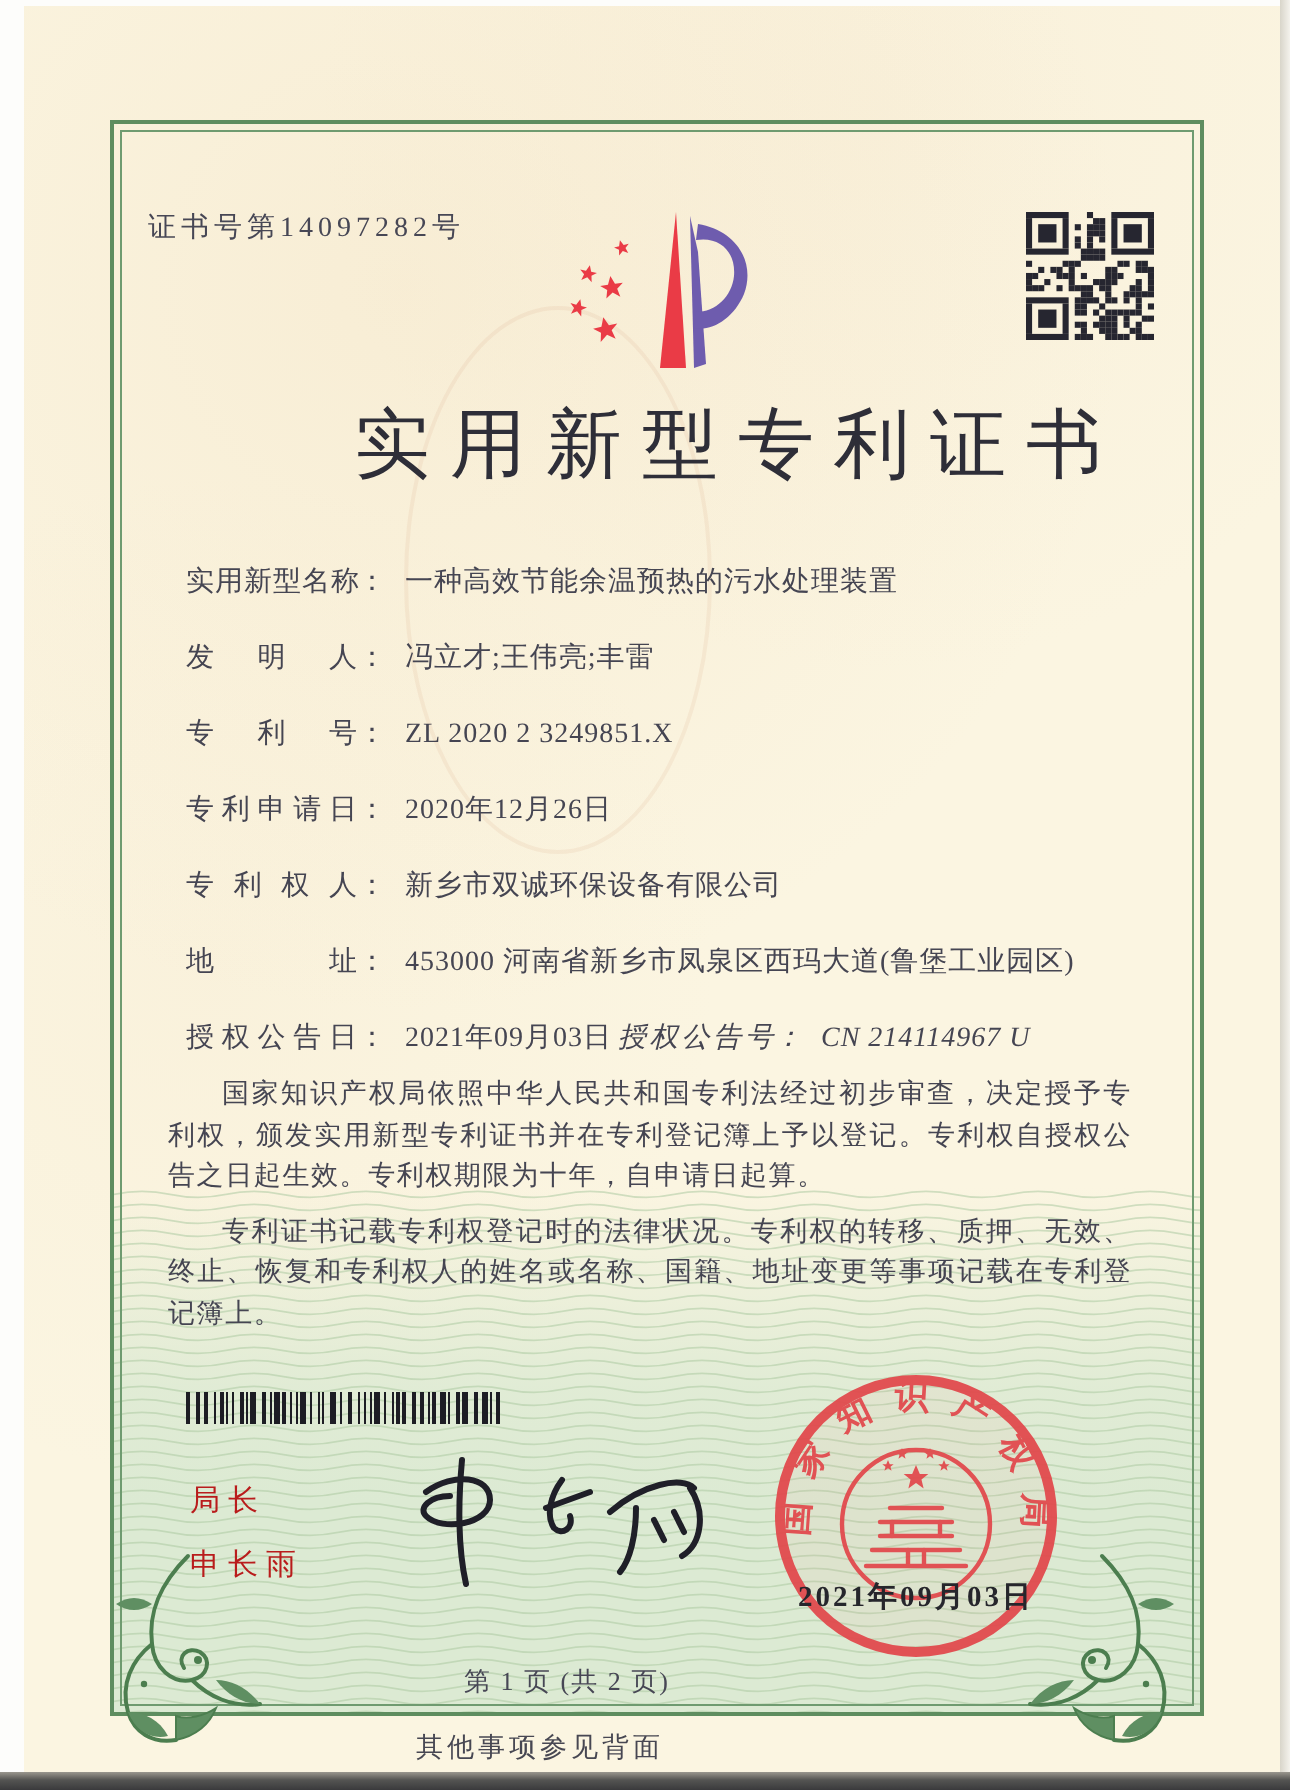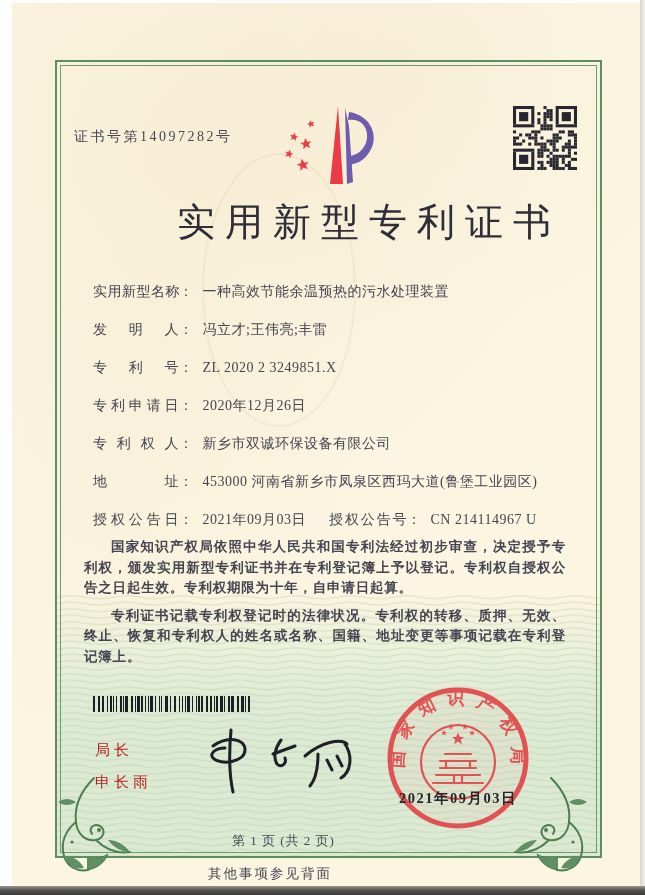--- a/index.html
+++ b/index.html
@@ -16,35 +16,35 @@
 
   .frame{position:absolute;left:55px;top:60px;width:547px;height:798px;border:2px solid #5e8d5f;box-sizing:border-box;overflow:hidden;}
   .frame-inner{position:absolute;left:3px;top:3px;right:3px;bottom:3px;border:1px solid #6f9b70;}
   .green-zone{position:absolute;left:0;right:0;bottom:0;height:262px;background:linear-gradient(to bottom, rgba(220,234,211,0) 0%, rgba(220,234,211,.85) 38%, #dcead3 60%);}
   .green-zone svg{position:absolute;left:0;top:0;width:100%;height:100%;opacity:.55;}
 
   .ornament{position:absolute;width:100px;height:110px;}
   .ornament.left{left:42px;top:772px;}
   .ornament.right{left:503px;top:772px;transform:scaleX(-1);}
 
-  .cert-number{position:absolute;left:74px;top:105px;font-size:14px;letter-spacing:2.5px;color:#474755;margin-top:23px;}
+  .cert-number{position:absolute;left:74px;top:105px;font-size:14px;letter-spacing:2.5px;color:#474755;}
   .logo{position:absolute;left:281px;top:98px;width:94px;height:88px;}
   .qr{position:absolute;left:513px;top:106px;width:64px;height:64px;}
 
   .title{position:absolute;left:55px;top:197px;width:618px;text-align:center;font-size:38px;letter-spacing:10px;text-indent:10px;color:#2e2e38;font-weight:500;}
 
   .fields{position:absolute;left:93px;top:284px;display:flex;flex-direction:column;gap:22px;font-size:14px;line-height:16px;color:#454552;letter-spacing:.5px;}
   .row{white-space:nowrap;position:relative;}
   .flabel{display:inline-block;width:86px;text-align:justify;text-align-last:justify;}
   .fcolon{display:inline-block;margin-right:9px;}
-  .pair2{position:absolute;left:236px;top:0;white-space:nowrap;}
+  .pair2{position:absolute;left:216px;top:0;white-space:nowrap;font-style:italic;}
   .flabel2{display:inline-block;width:78px;text-align:justify;text-align-last:justify;}
 
   .body-text{position:absolute;left:84px;top:537px;width:482px;font-size:13.5px;line-height:20.5px;color:#454552;letter-spacing:.8px;text-align:justify;}
-  .body-text p{margin:0 0 7px 0;text-indent:2em;font-weight:bold;}
+  .body-text p{margin:0 0 7px 0;text-indent:2em;}
 
   .barcode{position:absolute;left:93px;top:696px;width:158px;height:16px;}
   .signer{position:absolute;left:95px;top:741px;font-size:15px;letter-spacing:4px;color:#b91c1c;}
   .signer div{margin-bottom:13px;}
   .signature{position:absolute;left:185px;top:712px;width:170px;height:88px;}
 
   .seal{position:absolute;left:383px;top:682px;width:150px;height:152px;opacity:.92;}
   .seal text{font-size:17px;font-weight:700;letter-spacing:11px;fill:#e2464a;}
   .seal-date{position:absolute;left:399px;top:789px;font-size:14.5px;font-weight:600;letter-spacing:1.5px;color:#26262c;}
 

